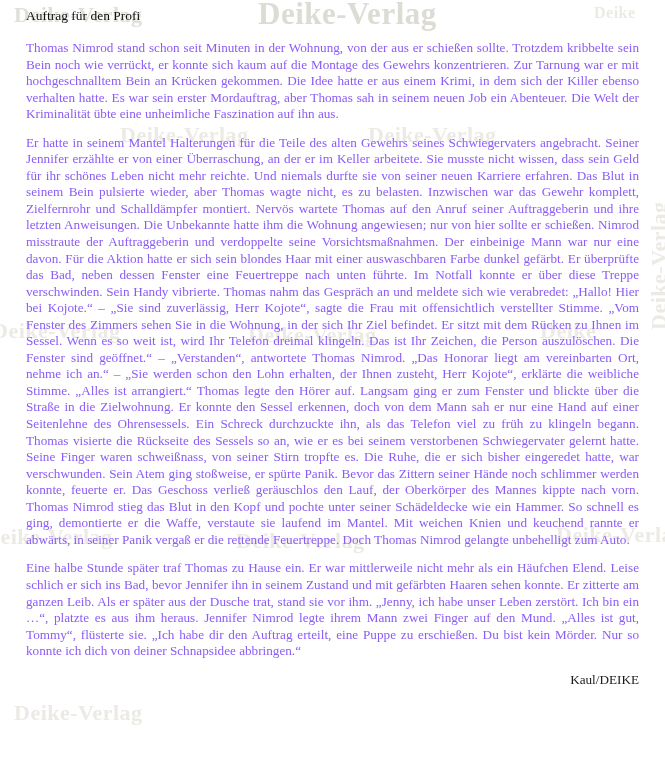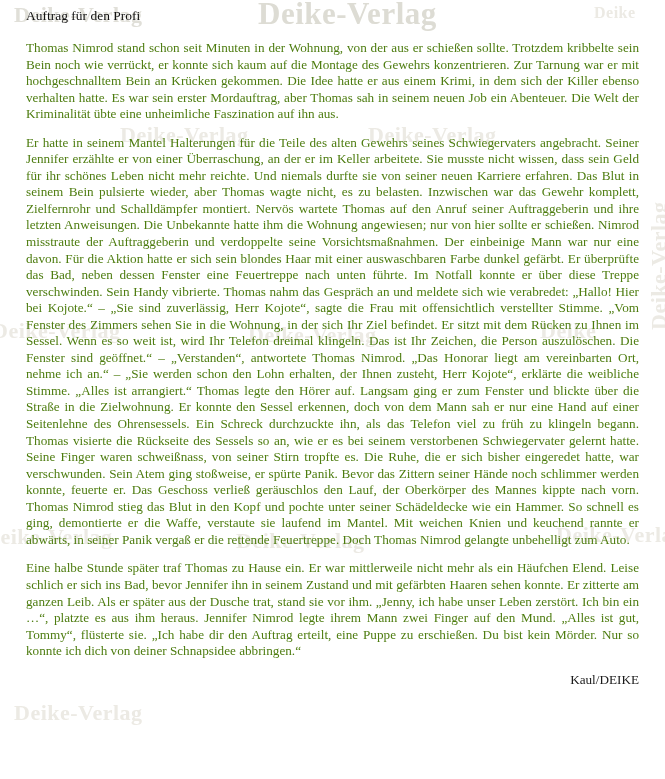--- a/index.html
+++ b/index.html
@@ -67,21 +67,21 @@
     font-family: "Liberation Serif", serif;
     color: #111;
   }
   p.para {
     font-size: 13.2px;
     line-height: 16.55px;
     margin: 0 0 12px 0;
     text-align: justify;
     text-justify: inter-word;
     hyphens: none;
-    color: #4d7c0f;
+    color: #8b5cf6;
   }
   p.para:last-child {
     margin-bottom: 0;
   }
   p.credit {
     font-size: 13.2px;
     line-height: 16.55px;
     margin: 0;
     text-align: right;
   }

